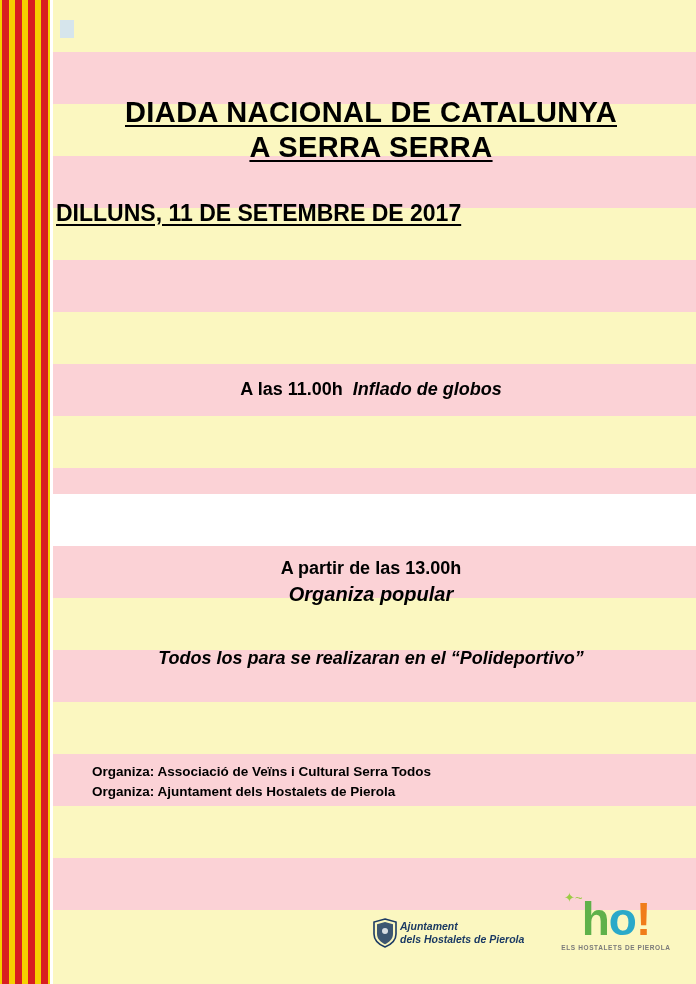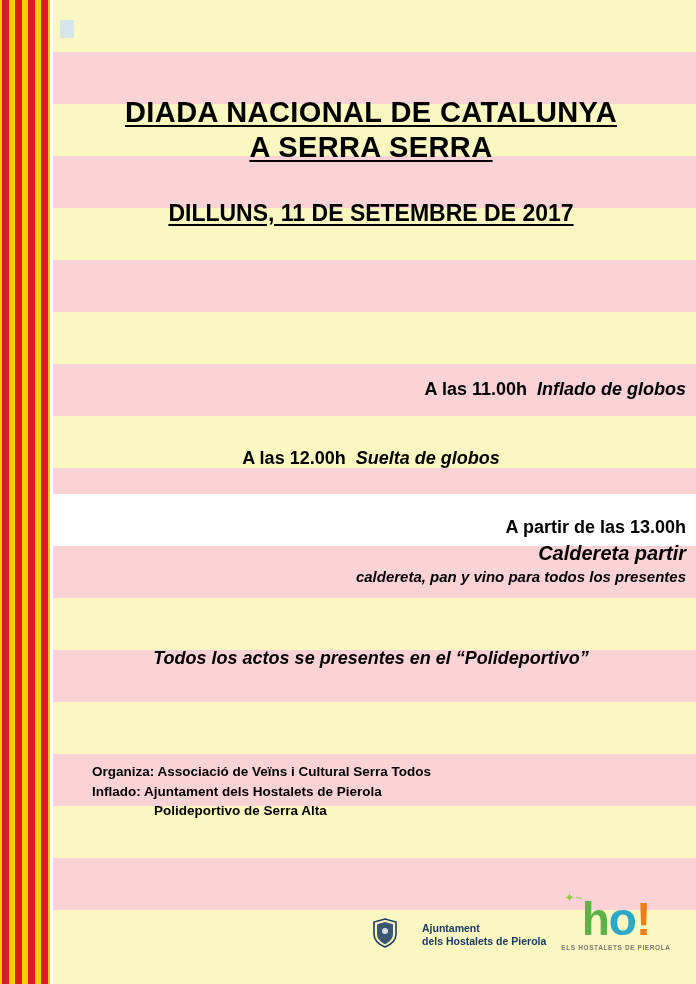--- a/index.html
+++ b/index.html
@@ -80,21 +80,20 @@
   }
   .title-line span {
     text-decoration: underline;
     text-underline-offset: 3px;
   }
   .date-line {
     position: absolute;
     left: 56px;
     top: 200px;
     width: 630px;
-    text-align: center;
     font-size: 23px;
     font-weight: bold;
     color: #000;
   }
   .date-line span {
     text-decoration: underline;
     text-underline-offset: 3px;
   }
   .schedule-row {
     position: absolute;
@@ -110,22 +109,23 @@
   }
   .schedule-row .act {
     font-weight: bold;
     font-style: italic;
     padding-left: 10px;
   }
   .block-caldereta {
     position: absolute;
     left: 56px;
     width: 630px;
-    text-align: right;
-    color: #000;
+    text-align: center;
+    color: #000;
+    margin-top: 41px;
   }
   .caldereta-time {
     font-size: 18px;
     font-weight: bold;
   }
   .caldereta-title {
     font-size: 20px;
     font-weight: bold;
     font-style: italic;
     margin-top: 4px;
@@ -157,22 +157,23 @@
   }
   .credits .indent {
     padding-left: 62px;
   }
   
   .logo-ajuntament {
     position: absolute;
     left: 372px;
     top: 918px;
     display: flex;
-    align-items: flex-end;
-    gap: 24px;
+    align-items: center;
+    gap: 2px;
+    font-style: italic;
   }
   .shield {
     width: 26px;
     height: 30px;
   }
   .aj-text {
     font-size: 10.5px;
     font-weight: bold;
     color: #1b3a63;
     line-height: 1.25;
@@ -258,40 +259,35 @@
   <div class="content">
 
     <div class="title-block">
       <div class="title-line"><span>DIADA NACIONAL DE  CATALUNYA</span></div>
       <div class="title-line"><span>A SERRA SERRA</span></div>
     </div>
 
     <div class="date-line"><span>DILLUNS, 11 DE SETEMBRE DE 2017</span></div>
 
 
-    <div class="schedule-row" style="top:379px;text-align:right;">
+    <div class="schedule-row" style="top:379px;">
       <span class="time">A las 11.00h</span><span class="act">Inflado  de globos</span>
     </div>
 
-    <div class="schedule-row" style="top:448px;">
-      <span class="time">A las 12.00h</span><span class="act">Suelta de globos</span>
-    </div>
 
     <div class="block-caldereta" style="top:517px;">
       <div class="caldereta-time">A partir de las 13.00h</div>
-      <div class="caldereta-title">Caldereta partir</div>
-      <div class="caldereta-sub">caldereta, pan y vino para todos los presentes</div>
-    </div>
-
-    <div class="note" style="top:648px;">Todos los actos se presentes en el “Polideportivo”</div>
+      <div class="caldereta-title">Organiza popular</div>
+    </div>
+
+    <div class="note" style="top:648px;">Todos los para se realizaran en el “Polideportivo”</div>
 
     <div class="credits">
       <div>Organiza: Associació de Veïns i Cultural Serra Todos</div>
-      <div>Inflado: Ajuntament dels Hostalets de Pierola</div>
-      <div class="indent">Polideportivo de Serra Alta</div>
+      <div>Organiza: Ajuntament dels Hostalets de Pierola</div>
     </div>
 
     <div class="logo-ajuntament">
       <svg class="shield" viewBox="0 0 26 30">
         <path d="M13 1 L24 4 L24 16 C24 23 18 27 13 29 C8 27 2 23 2 16 L2 4 Z" fill="none" stroke="#1b3a63" stroke-width="1.6"></path>
         <path d="M13 4 L21 6.2 L21 16 C21 21 17 24.4 13 26.2 C9 24.4 5 21 5 16 L5 6.2 Z" fill="#1b3a63" opacity="0.85"></path>
         <circle cx="13" cy="13" r="3" fill="#ffffff" opacity="0.8"></circle>
       </svg>
       <div class="aj-text">
         <div>Ajuntament</div>

